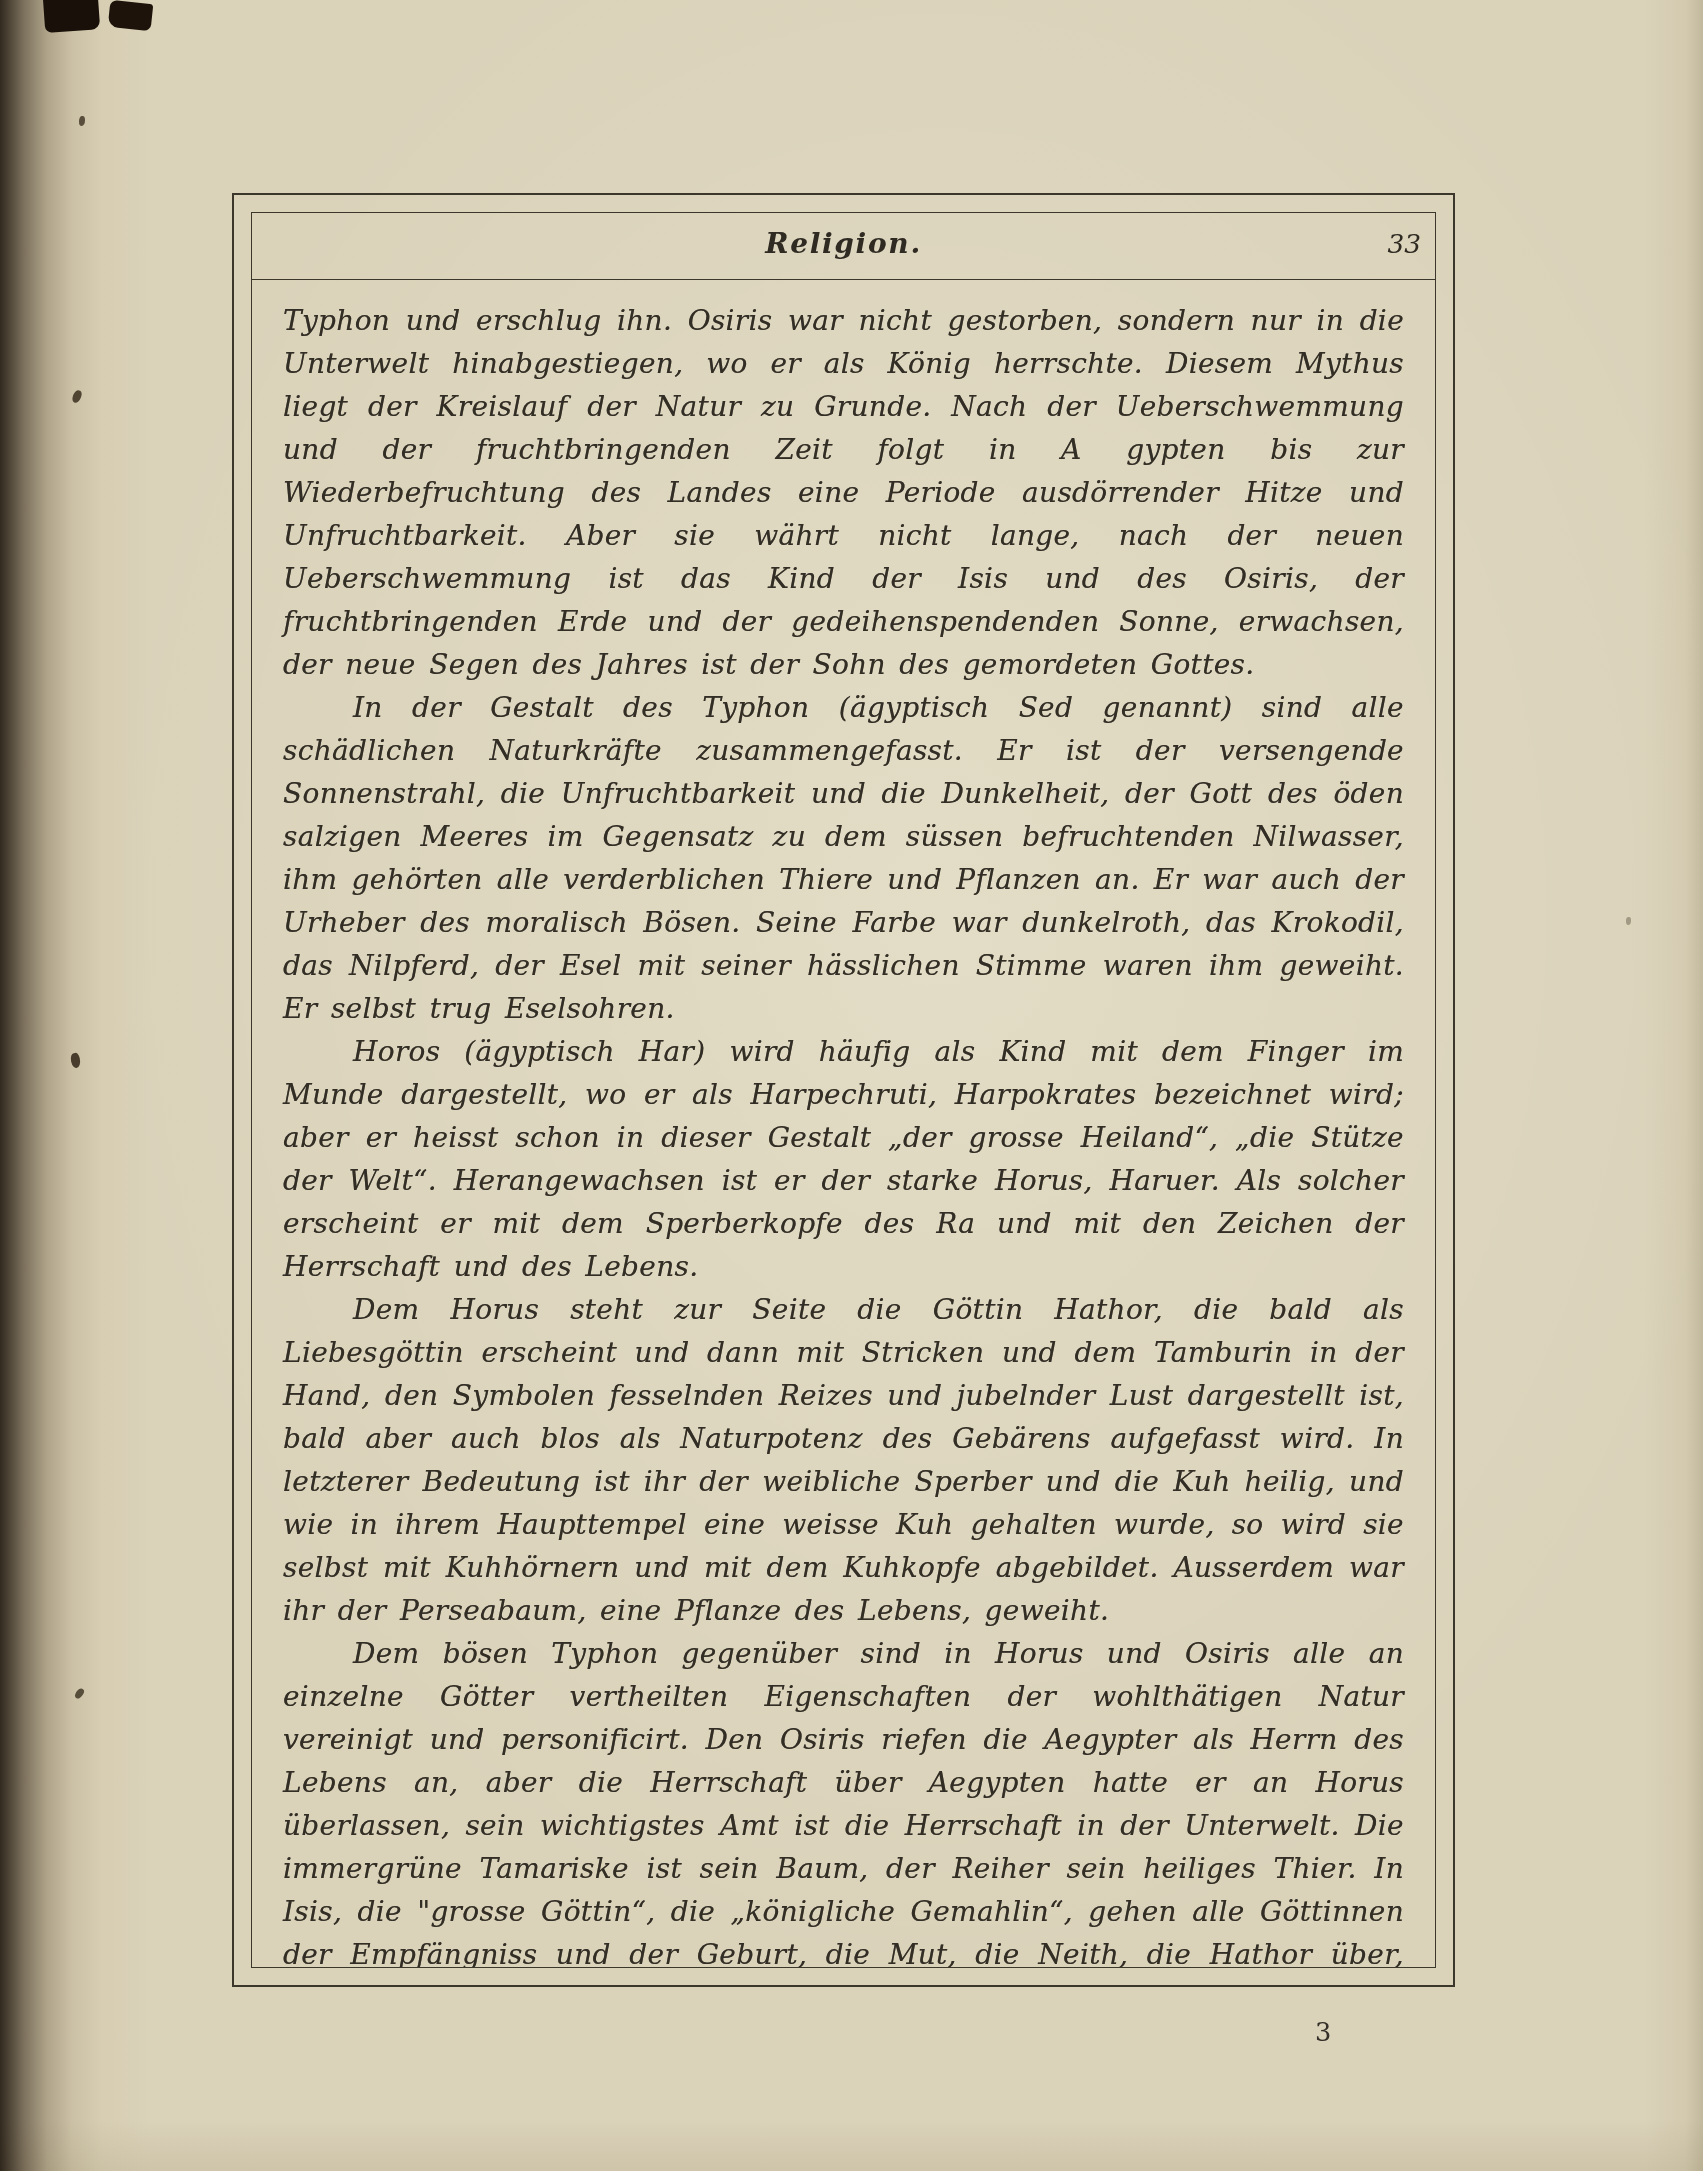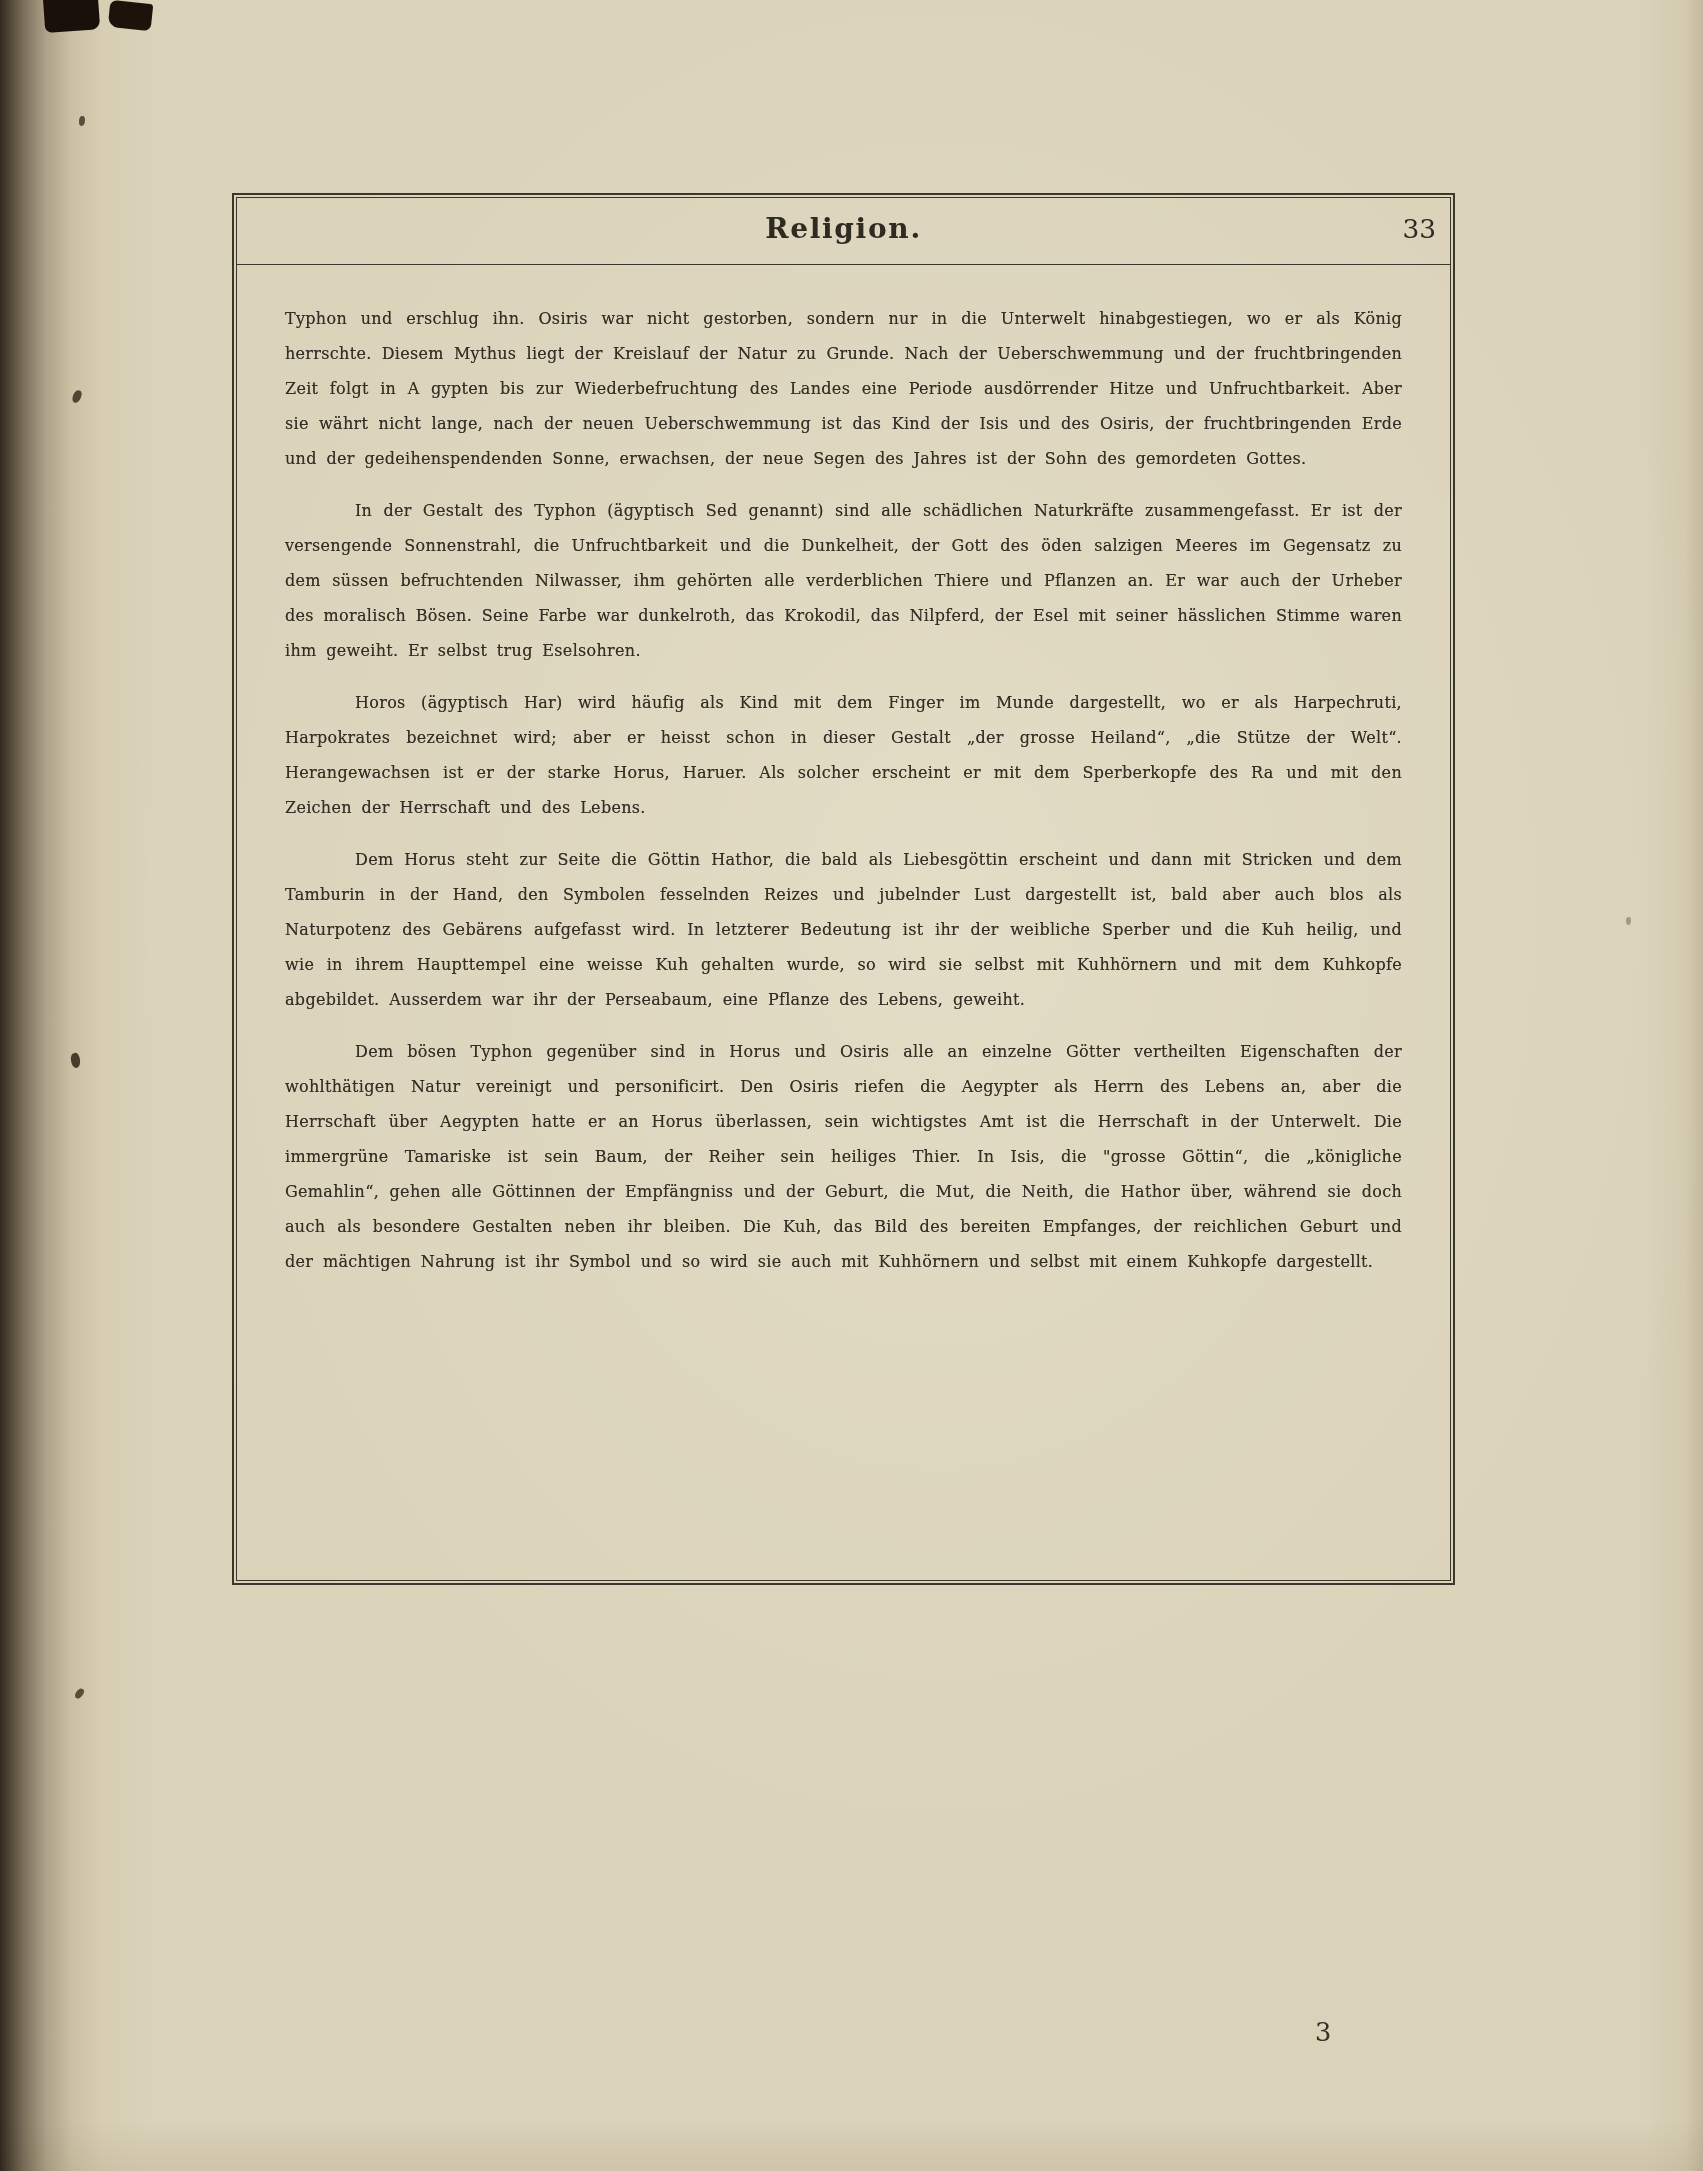--- a/index.html
+++ b/index.html
@@ -55,24 +55,25 @@
   .speck-3 { left: 71px;  top: 1053px; width: 8.5px; height: 14.5px; opacity: .9;  transform: rotate(-12deg); }
   .speck-4 { left: 76px;  top: 1688px; width: 6.8px;  height: 11px; opacity: .8;  transform: rotate(30deg); }
   .speck-5 { left: 1626px; top: 917px; width: 5.1px; height: 7.7px;  opacity: .35; }
 
   
   .frame {
     position: absolute;
     left: 232px;
     top: 193px;
     width: 1223px;
-    height: 1392px;
+    height: 1794px;
     box-sizing: border-box;
     border: 2.1px solid #3c372b;
-    padding: 2px;
+    padding: 17px;
+    font-style: italic;
   }
   .frame-inner {
     box-sizing: border-box;
     width: 100%;
     height: 100%;
     border: 1.3px solid #3c372b;
     display: flex;
     flex-direction: column;
   }
 
@@ -99,23 +100,23 @@
     font-size: 26.4px;
     color: #2f2b23;
   }
 
   .text-body {
     flex: 1;
     padding: 19px 31px 8.5px 31px;
     overflow: hidden;
   }
   .text-body p.para {
-    margin: 17px;
-    font-size: 16px;
-    line-height: 35px;
+    margin: 0;
+    font-size: 28px;
+    line-height: 43px;
     color: #322e26;
     text-align: justify;
     word-spacing: 4.3px;
     letter-spacing: 0.3px;
     text-shadow: 0 0 0.4px rgba(45,40,28,0.55);
   }
   .text-body p.para.indent {
     text-indent: 70px;
   }
 

